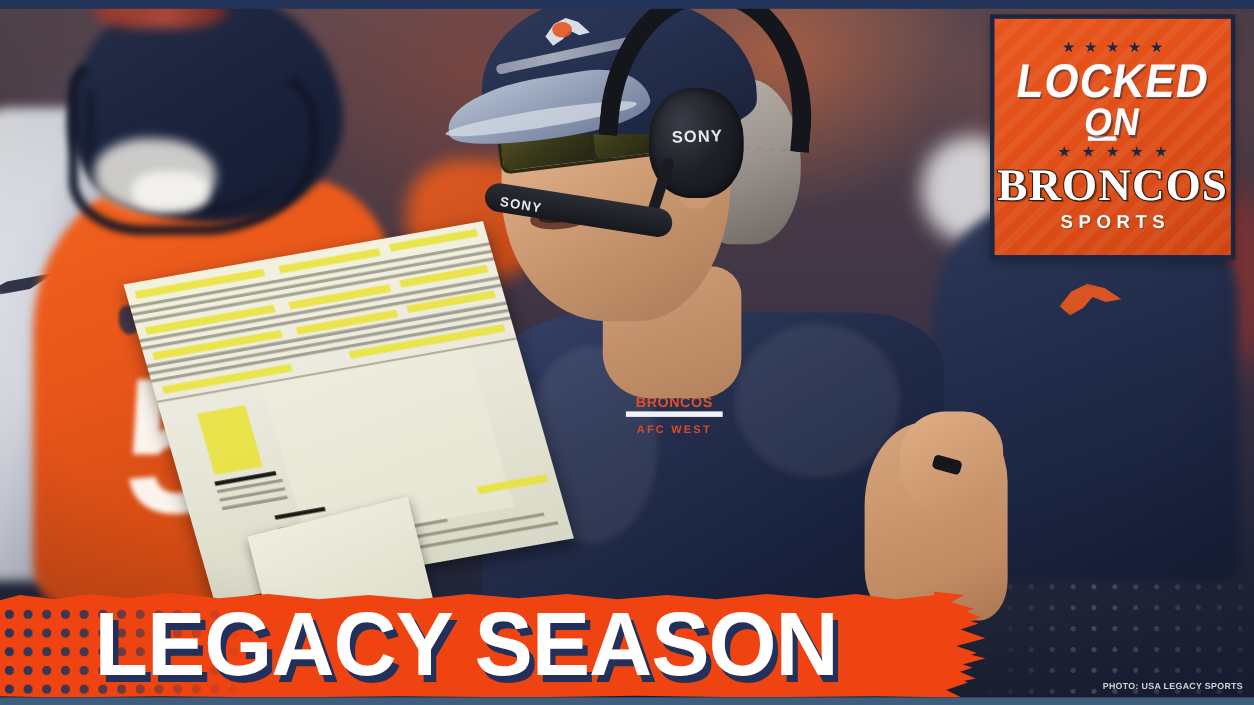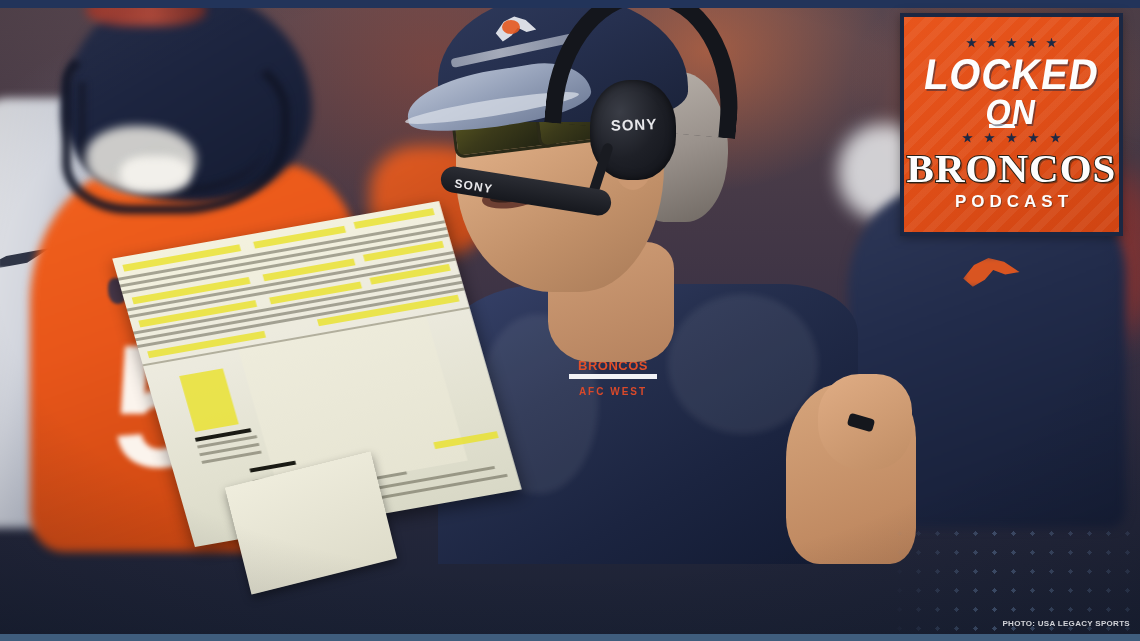--- a/index.html
+++ b/index.html
@@ -565,20 +565,26 @@
       </div>
     </div>
     <div class="sheet2"></div>
 
     <div class="vignette"></div>
   </div>
 
   <div class="topbar"></div>
   <div class="bottombar"></div>
 
+  <div class="banner">
+    <div class="banner-fill"></div>
+    <div class="banner-rip"></div>
+    <div class="halftone"></div>
+    <div class="headline">LEGACY SEASON</div>
+  </div>
   <div class="halftone-dark" style="bottom:7px;"></div>
 
   <div class="credit">PHOTO: USA LEGACY SPORTS</div>
 
   <div class="badge">
     <div class="stars">
       <div class="star"></div>
       <div class="star"></div>
       <div class="star"></div>
       <div class="star"></div>
@@ -590,16 +596,16 @@
       <div class="on-underline"></div>
     </div>
     <div class="stars2">
       <div class="star"></div>
       <div class="star"></div>
       <div class="star"></div>
       <div class="star"></div>
       <div class="star"></div>
     </div>
     <div class="broncos">BRONCOS</div>
-    <div class="podcast">PODCAST</div>
+    <div class="podcast">SPORTS</div>
   </div>
 
 </div>
 
 </body></html>

